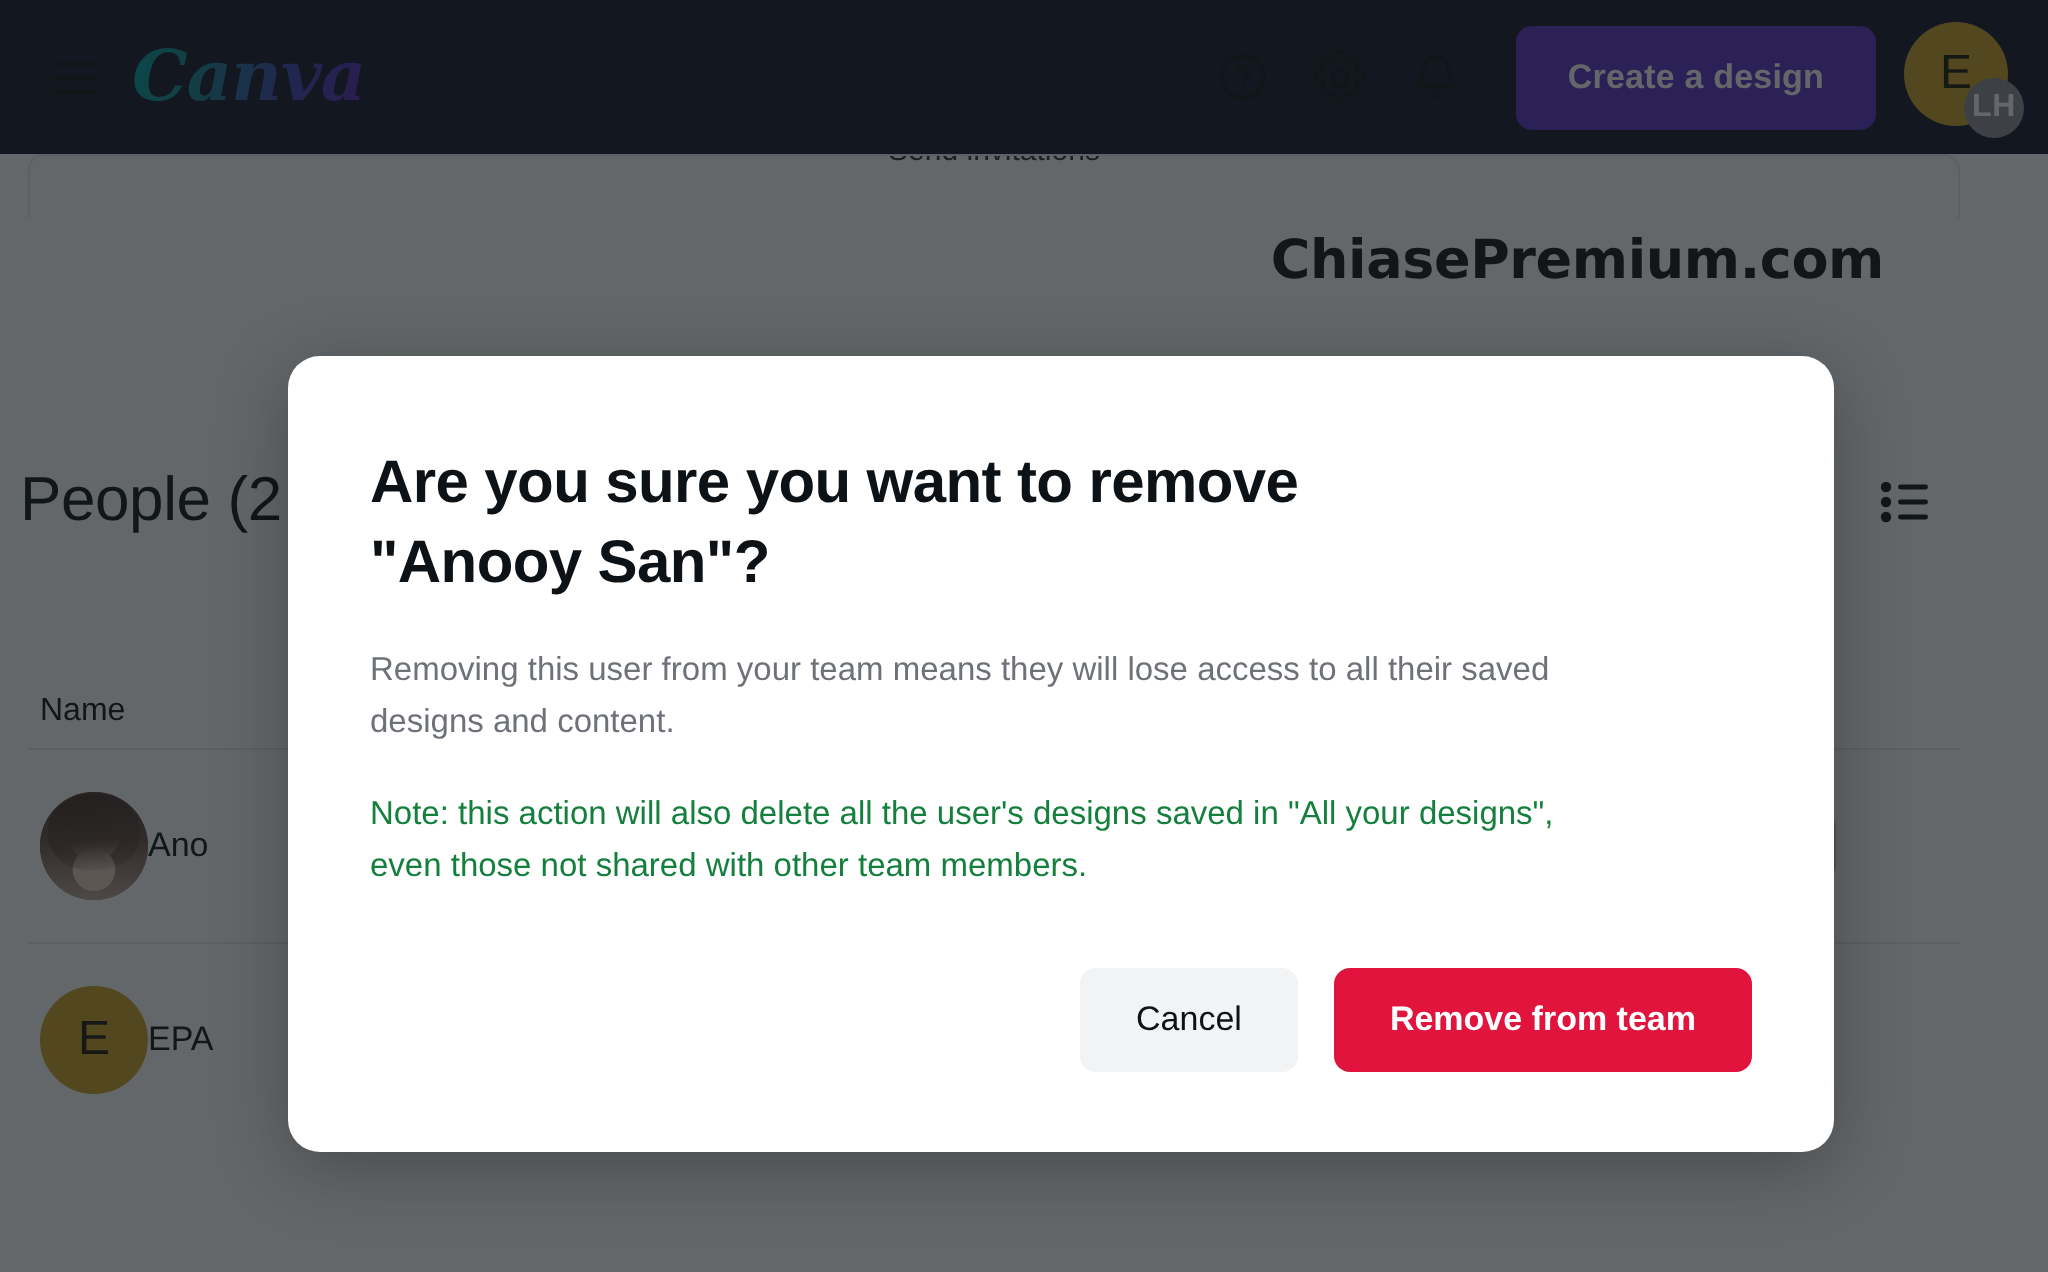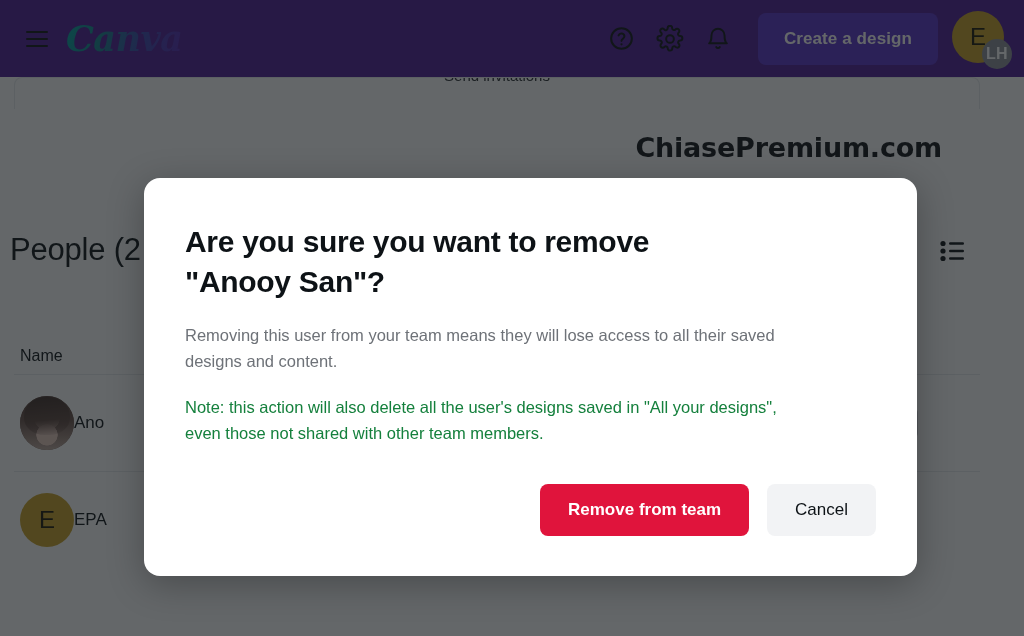--- a/index.html
+++ b/index.html
@@ -26,21 +26,21 @@
     inset: 0;
     background: #ffffff;
   }
 
   
   .header {
     position: absolute;
     top: 0; left: 0;
     width: 1024px;
     height: 77px;
-    background: #4c1d95;
+    background: #0f172a;
     display: flex;
     align-items: center;
     padding: 0 16px 0 20px;
     z-index: 4;
   }
 
   .hamburger {
     width: 34px; height: 34px;
     display: flex; flex-direction: column;
     justify-content: center; align-items: center;
@@ -156,21 +156,20 @@
 
   .watermark {
     position: absolute;
     right: 82px; top: 38px;
     font-family: "DejaVu Sans", sans-serif;
     font-size: 27px;
     font-weight: 700;
     color: #111417;
     letter-spacing: -0.2px;
     white-space: nowrap;
-    margin-top: 17px;
   }
 
   .people-title {
     position: absolute;
     left: 10px; top: 139px;
     font-size: 31px;
     font-weight: 400;
     color: #0d1216;
     white-space: nowrap;
     letter-spacing: -0.2px;
@@ -437,18 +436,18 @@
 
   <div class="modal">
 
     <div class="modal-title">Are you sure you want to remove "Anooy San"?</div>
 
     <p class="modal-p">Removing this user from your team means they will lose access to all their saved designs and content.</p>
 
     <p class="modal-note">Note: this action will also delete all the user's designs saved in "All your designs", even those not shared with other team members.</p>
 
     <div class="modal-actions">
+      <button class="btn btn-cancel">Cancel</button>
       <button class="btn btn-danger">Remove from team</button>
-      <button class="btn btn-cancel">Cancel</button>
     </div>
   </div>
 
 </div>
 
 </body></html>

